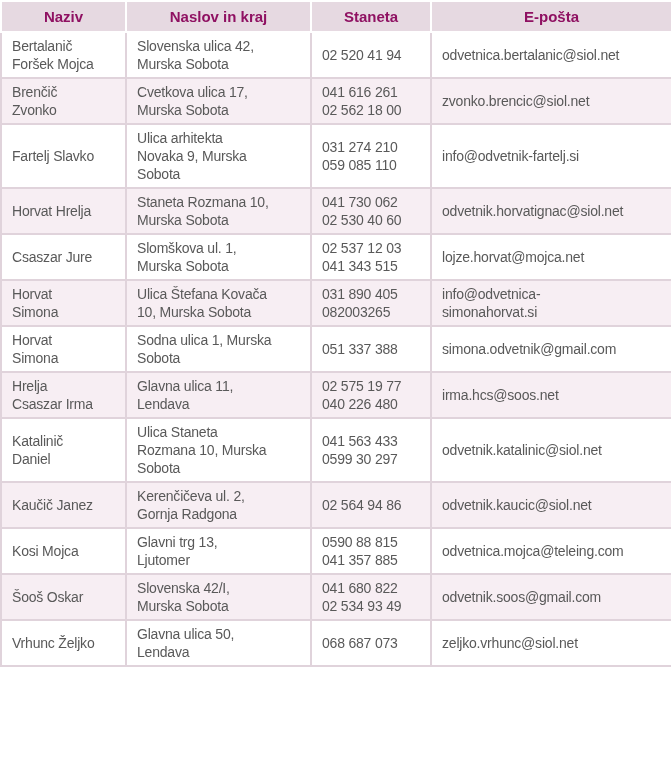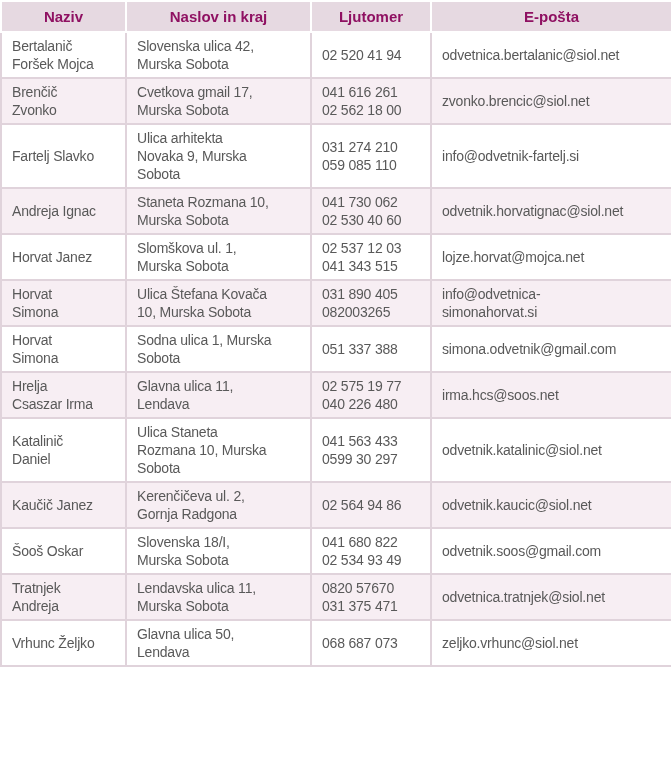--- a/index.html
+++ b/index.html
@@ -59,61 +59,61 @@
   <colgroup>
     <col class="c-name">
     <col class="c-address">
     <col class="c-phone">
     <col class="c-email">
   </colgroup>
   <thead>
     <tr>
       <th>Naziv</th>
       <th>Naslov in kraj</th>
-      <th>Ljutomer</th>
+      <th>Staneta</th>
       <th>E-pošta</th>
     </tr>
   </thead>
   <tbody>
       <tr>
         <td>Bertalanič
 Foršek Mojca</td>
         <td>Slovenska ulica 42,
 Murska Sobota</td>
         <td>02 520 41 94</td>
         <td>odvetnica.bertalanic@siol.net</td>
       </tr>
       <tr>
         <td>Brenčič
 Zvonko</td>
-        <td>Cvetkova gmail 17,
+        <td>Cvetkova ulica 17,
 Murska Sobota</td>
         <td>041 616 261
 02 562 18 00</td>
         <td>zvonko.brencic@siol.net</td>
       </tr>
       <tr>
         <td>Fartelj Slavko</td>
         <td>Ulica arhitekta
 Novaka 9, Murska
 Sobota</td>
         <td>031 274 210
 059 085 110</td>
         <td>info@odvetnik-fartelj.si</td>
       </tr>
       <tr>
-        <td>Andreja Ignac</td>
+        <td>Horvat Hrelja</td>
         <td>Staneta Rozmana 10,
 Murska Sobota</td>
         <td>041 730 062
 02 530 40 60</td>
         <td>odvetnik.horvatignac@siol.net</td>
       </tr>
       <tr>
-        <td>Horvat Janez</td>
+        <td>Csaszar Jure</td>
         <td>Slomškova ul. 1,
 Murska Sobota</td>
         <td>02 537 12 03
 041 343 515</td>
         <td>lojze.horvat@mojca.net</td>
       </tr>
       <tr>
         <td>Horvat
 Simona</td>
         <td>Ulica Štefana Kovača
@@ -151,35 +151,34 @@
         <td>odvetnik.katalinic@siol.net</td>
       </tr>
       <tr>
         <td>Kaučič Janez</td>
         <td>Kerenčičeva ul. 2,
 Gornja Radgona</td>
         <td>02 564 94 86</td>
         <td>odvetnik.kaucic@siol.net</td>
       </tr>
       <tr>
+        <td>Kosi Mojca</td>
+        <td>Glavni trg 13,
+Ljutomer</td>
+        <td>0590 88 815
+041 357 885</td>
+        <td>odvetnica.mojca@teleing.com</td>
+      </tr>
+      <tr>
         <td>Šooš Oskar</td>
-        <td>Slovenska 18/I,
+        <td>Slovenska 42/I,
 Murska Sobota</td>
         <td>041 680 822
 02 534 93 49</td>
         <td>odvetnik.soos@gmail.com</td>
-      </tr>
-      <tr>
-        <td>Tratnjek
-Andreja</td>
-        <td>Lendavska ulica 11,
-Murska Sobota</td>
-        <td>0820 57670
-031 375 471</td>
-        <td>odvetnica.tratnjek@siol.net</td>
       </tr>
       <tr>
         <td>Vrhunc Željko</td>
         <td>Glavna ulica 50,
 Lendava</td>
         <td>068 687 073</td>
         <td>zeljko.vrhunc@siol.net</td>
       </tr>
     </tbody>
 </table>

